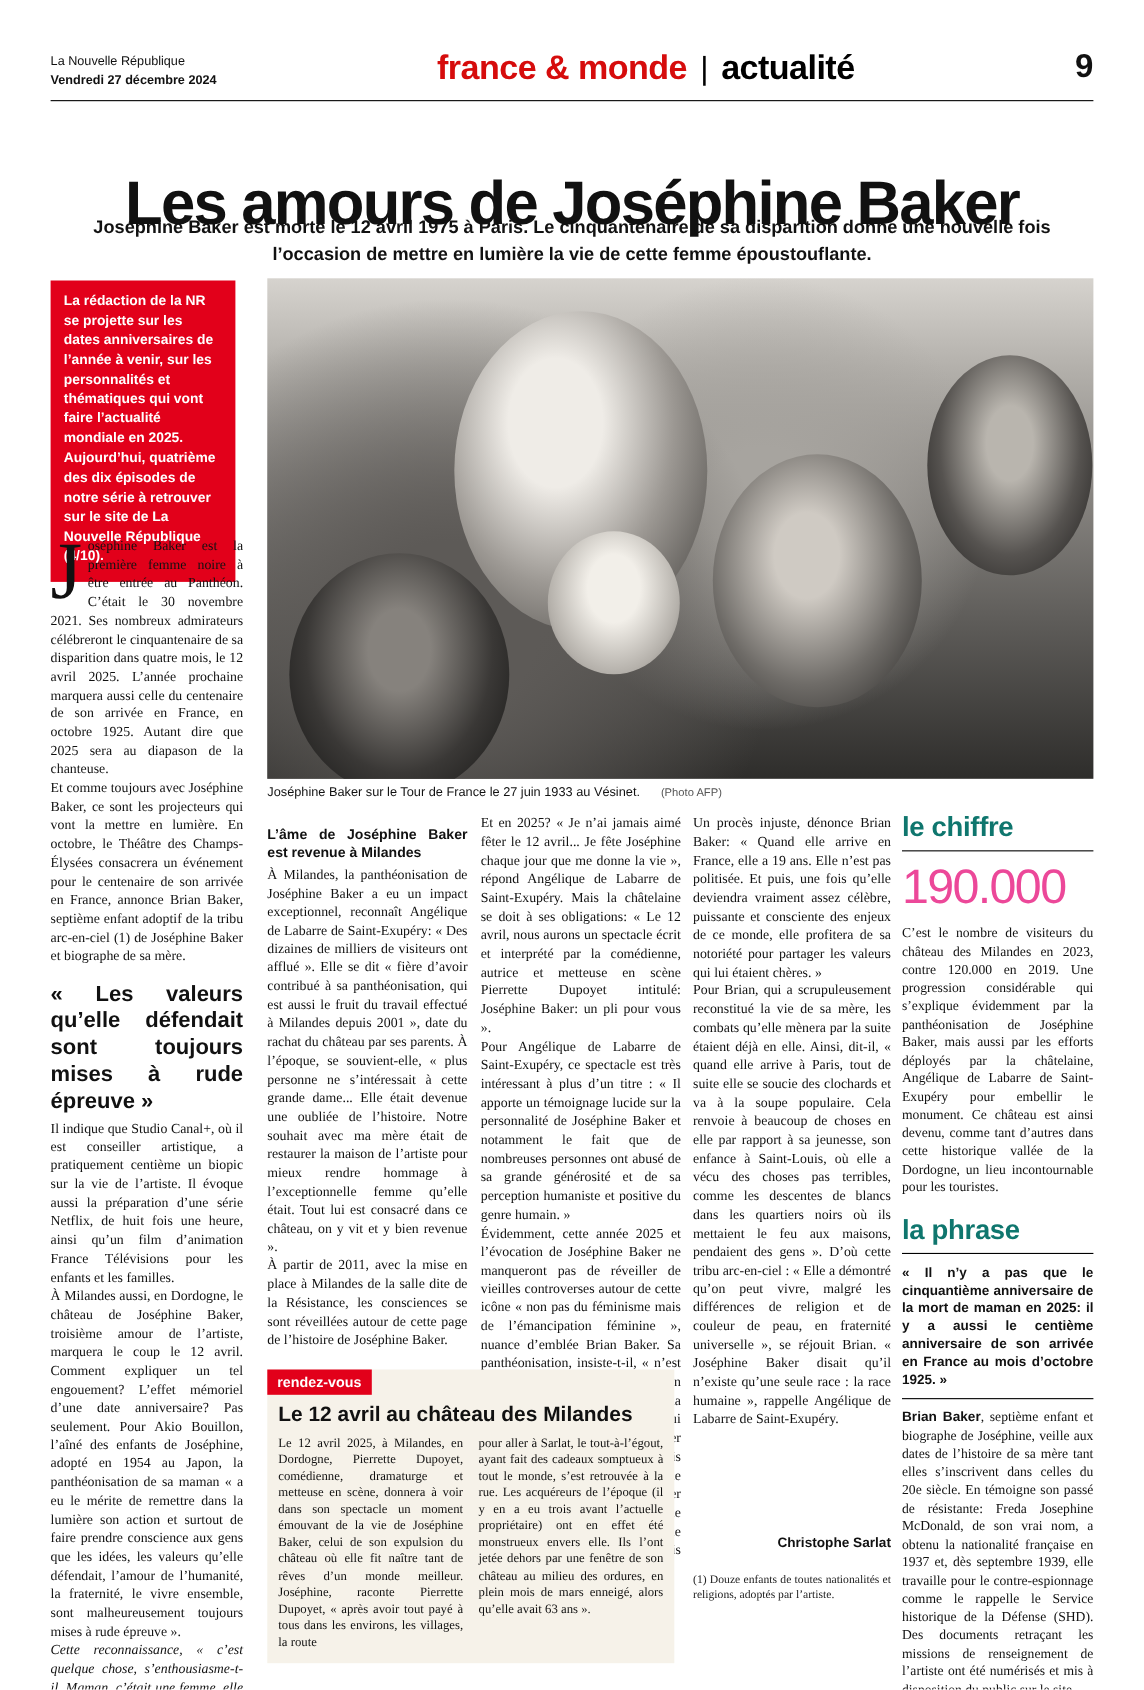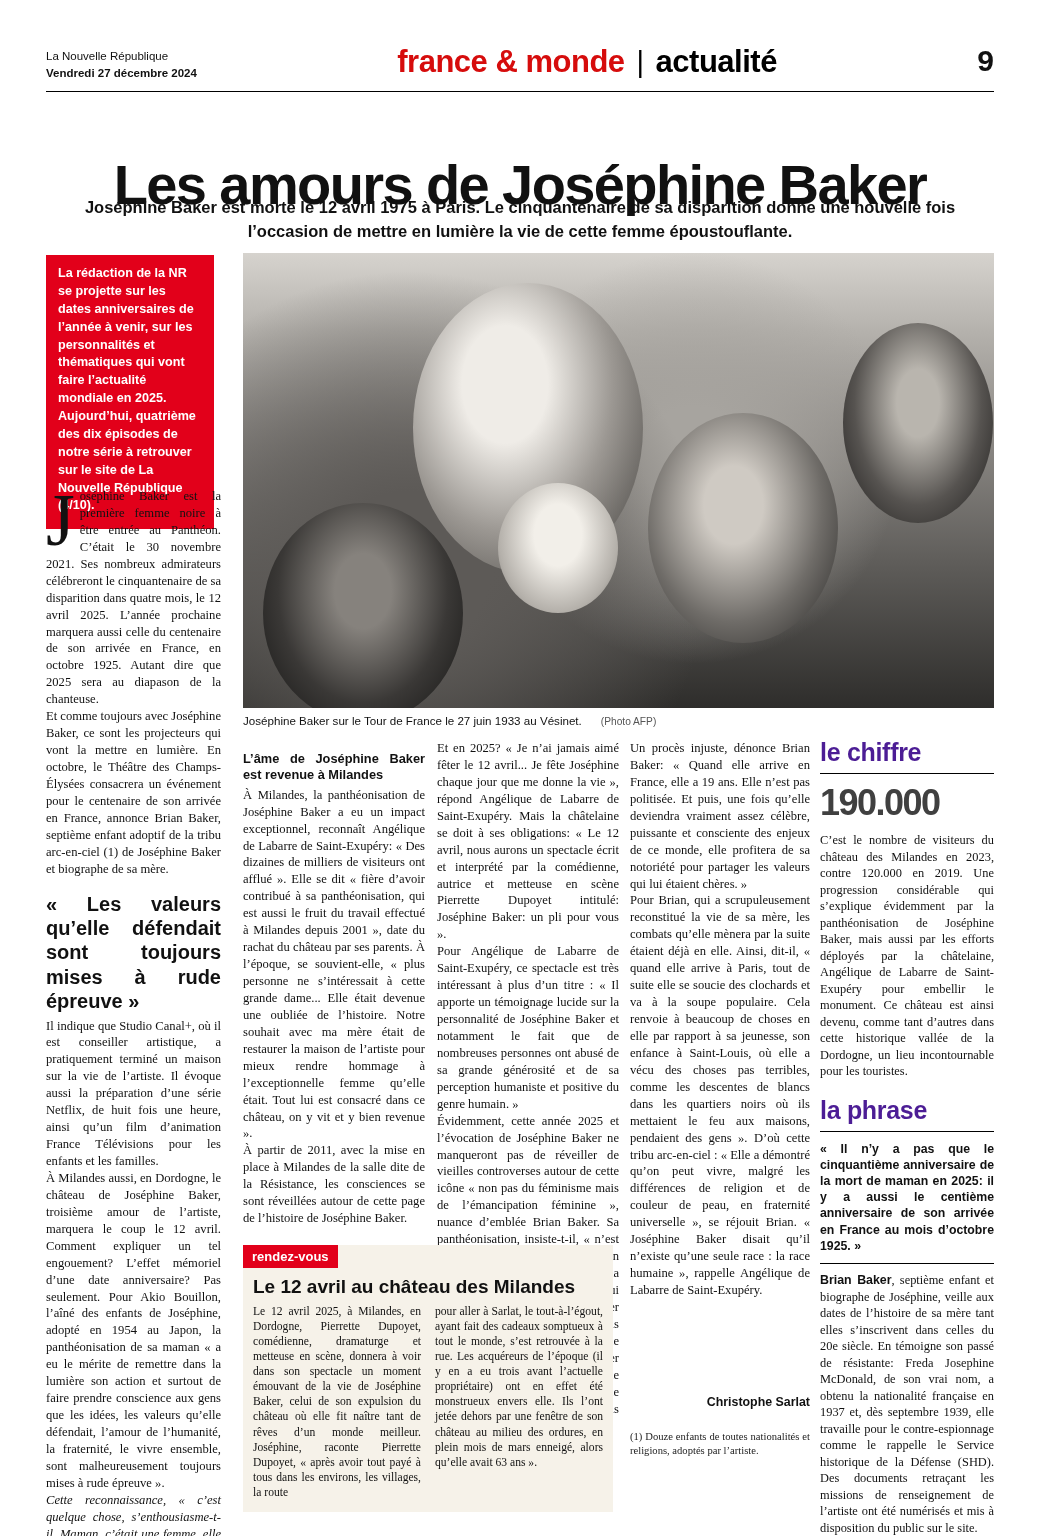--- a/index.html
+++ b/index.html
@@ -95,27 +95,27 @@
   .c4{left:630px;top:740px;width:180px;}
 
   .subhead{
     font-family:"Liberation Sans",sans-serif;font-weight:bold;font-size:12.8px;
     line-height:1.24;margin:11px 0 4px 0;
   }
 
   
   .rail{position:absolute;left:820px;top:738px;width:174px;}
   .rail-title{
-    font-family:"Liberation Sans",sans-serif;font-weight:bold;font-size:25px;color:#4c1d95;
+    font-family:"Liberation Sans",sans-serif;font-weight:bold;font-size:25px;color:#0f766e;
     margin:0 0 6px 0;letter-spacing:-0.3px;
   }
   .rail-sep{height:1px;background:#000;margin:6px 0 8px 0;}
   .bignum{
-    font-family:"Liberation Sans",sans-serif;font-weight:bold;font-size:36px;letter-spacing:-1.5px;
-    margin:2px 0 8px 0;color:#404040;
+    font-family:"Liberation Sans",sans-serif;font-weight:normal;font-size:44px;letter-spacing:-1.5px;
+    margin:2px 0 8px 0;color:#ec4899;
   }
   .rail p{font-size:12.4px;line-height:1.33;text-align:justify;margin:0;}
   .quote-box{
     border-top:1px solid #000;border-bottom:1px solid #000;
     padding:9px 0 9px 0;margin:4px 0 8px 0;
     font-family:"Liberation Sans",sans-serif;font-weight:bold;font-size:12.3px;line-height:1.32;text-align:justify;
   }
   .rail .lead-name{font-family:"Liberation Sans",sans-serif;font-weight:bold;}
 
   
@@ -178,21 +178,21 @@
     <div class="caption">
       <span>Joséphine Baker sur le Tour de France le 27 juin 1933 au Vésinet.</span>
       <span class="credit">(Photo AFP)</span>
     </div>
   </div>
 
   <div class="col c1">
     <p><span class="dropcap">J</span><span>oséphine Baker est la première femme noire à être entrée au Panthéon. C’était le 30 novembre 2021. Ses nombreux admirateurs célébreront le cinquantenaire de sa disparition dans quatre mois, le 12 avril 2025. L’année prochaine marquera aussi celle du centenaire de son arrivée en France, en octobre 1925. Autant dire que 2025 sera au diapason de la chanteuse.</span></p>
     <p>Et comme toujours avec Joséphine Baker, ce sont les projecteurs qui vont la mettre en lumière. En octobre, le Théâtre des Champs-Élysées consacrera un événement pour le centenaire de son arrivée en France, annonce Brian Baker, septième enfant adoptif de la tribu arc-en-ciel (1) de Joséphine Baker et biographe de sa mère.</p>
     <div class="pull">« Les valeurs qu’elle défendait sont toujours mises à rude épreuve »</div>
-    <p>Il indique que Studio Canal+, où il est conseiller artistique, a pratiquement terminé un maison sur la vie de l’artiste. Il évoque aussi la préparation d’une série Netflix, de huit fois une heure, ainsi qu’un film d’animation France Télévisions pour les enfants et les familles.</p>
+    <p>Il indique que Studio Canal+, où il est conseiller artistique, a pratiquement centième un biopic sur la vie de l’artiste. Il évoque aussi la préparation d’une série Netflix, de huit fois une heure, ainsi qu’un film d’animation France Télévisions pour les enfants et les familles.</p>
     <p>À Milandes aussi, en Dordogne, le château de Joséphine Baker, troisième amour de l’artiste, marquera le coup le 12 avril. Comment expliquer un tel engouement? L’effet mémoriel d’une date anniversaire? Pas seulement. Pour Akio Bouillon, l’aîné des enfants de Joséphine, adopté en 1954 au Japon, la panthéonisation de sa maman « a eu le mérite de remettre dans la lumière son action et surtout de faire prendre conscience aux gens que les idées, les valeurs qu’elle défendait, l’amour de l’humanité, la fraternité, le vivre ensemble, sont malheureusement toujours mises à rude épreuve ».</p>
     <p class="ital">Cette reconnaissance, « c’est quelque chose, s’enthousiasme-t-il. Maman, c’était une femme, elle était noire et artiste et c’était une étrangère. C’est le sens de la tribu arc-en-ciel: nous sommes tous des étrangers. Je suis un “importé”, mais la France est mon pays, mon pays d’adoption, certes, mais c’est surtout mon pays de cœur, comme cela a été pour maman et comme c’est pour toute la famille, pour ceux d’entre nous qui sont nés à l’étranger ».</p>
   </div>
 
   <div class="col c2">
     <div class="subhead">L’âme de Joséphine Baker est revenue à Milandes</div>
     <p>À Milandes, la panthéonisation de Joséphine Baker a eu un impact exceptionnel, reconnaît Angélique de Labarre de Saint-Exupéry: « Des dizaines de milliers de visiteurs ont afflué ». Elle se dit « fière d’avoir contribué à sa panthéonisation, qui est aussi le fruit du travail effectué à Milandes depuis 2001 », date du rachat du château par ses parents. À l’époque, se souvient-elle, « plus personne ne s’intéressait à cette grande dame... Elle était devenue une oubliée de l’histoire. Notre souhait avec ma mère était de restaurer la maison de l’artiste pour mieux rendre hommage à l’exceptionnelle femme qu’elle était. Tout lui est consacré dans ce château, on y vit et y bien revenue ».</p>
     <p>À partir de 2011, avec la mise en place à Milandes de la salle dite de la Résistance, les consciences se sont réveillées autour de cette page de l’histoire de Joséphine Baker.</p>
   </div>
 

